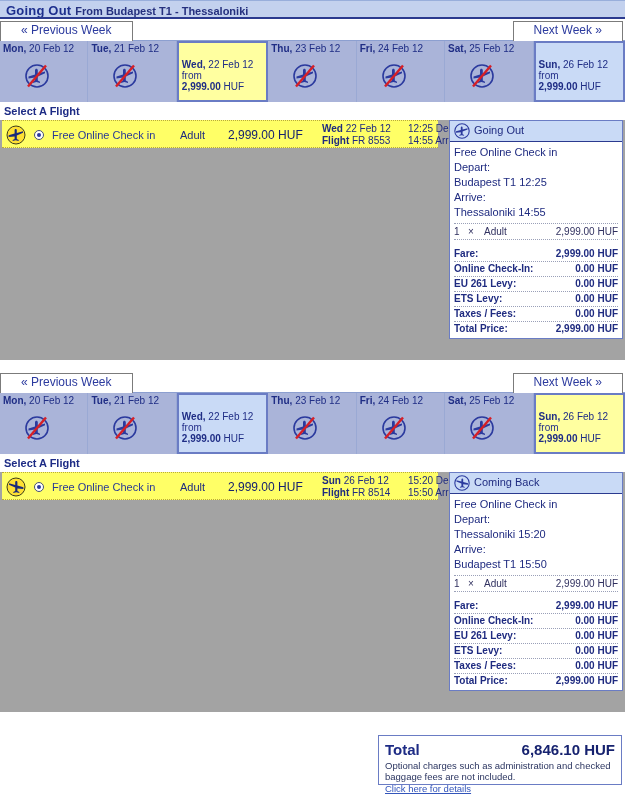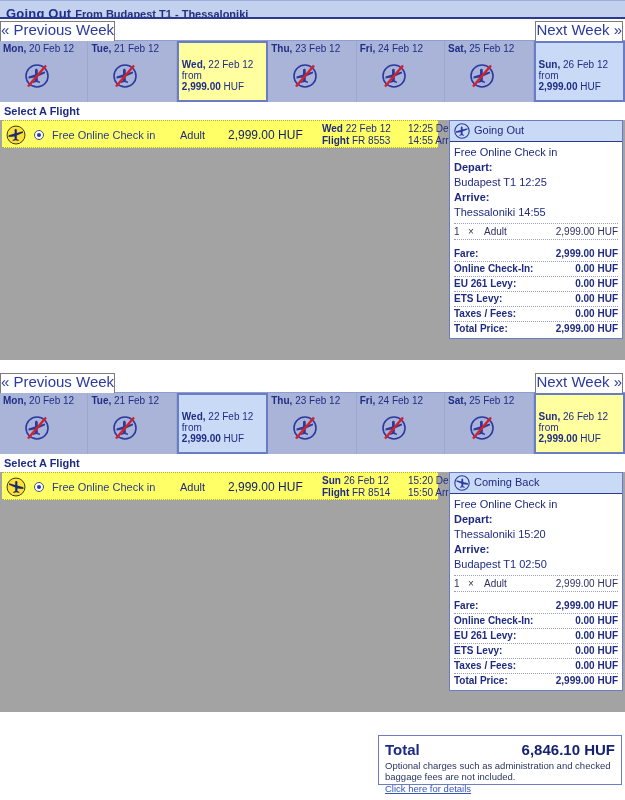--- a/index.html
+++ b/index.html
@@ -18,21 +18,21 @@
   }
 
   
   .journey { width: 625px; position: relative; }
 
   .journey-title {
     background: #c3d1ee;
     border-top: 1px solid #98aedb;
     border-bottom: 2px solid #2b3a8f;
     height: 19px;
-    line-height: 25px;
+    line-height: 19px;
     padding-left: 6px;
     box-sizing: border-box;
     white-space: nowrap;
     overflow: hidden;
   }
   .journey-title .jt-main {
     font-size: 13px;
     font-weight: bold;
     color: #1d2f8e;
     letter-spacing: 0.2px;
@@ -49,25 +49,25 @@
     height: 21px;
     position: relative;
     background: #ffffff;
     border-bottom: 1px solid #8c9fd0;
   }
   .nav-btn {
     position: absolute;
     top: 2px;
     height: 29px;
     line-height: 16px;
-    font-size: 15px;
+    font-size: 12px;
     color: #2b3a9e;
     background: #ffffff;
     border: 1px solid #7b7b7b;
-    padding: 0 0;
+    padding: 0 20px;
     box-sizing: border-box;
     cursor: pointer;
     white-space: nowrap;
   }
   .nav-prev { left: 0px; }
   .nav-next { right: 2px; }
 
   
   .week-strip {
     display: flex;
@@ -261,21 +261,21 @@
     top: 3px;
     font-size: 11px;
     color: #1f2b80;
   }
   .sum-body { padding: 3px 4px 2px 4px; }
   .sum-line {
     font-size: 11px;
     color: #1f2b80;
     line-height: 15px;
   }
-  .sum-line.bold { font-weight: bold; }
+  .sum-line.bold { font-weight: normal; }
 
   .sum-pax {
     margin-top: 3px;
     border-top: 1px dotted #9aa0b8;
     border-bottom: 1px dotted #9aa0b8;
     padding: 2px 0 2px 0;
     display: flex;
     font-size: 10px;
     color: #30305f;
   }
@@ -597,21 +597,21 @@
           <circle cx="8" cy="8" r="7.2" fill="none" stroke="#2b3a9e" stroke-width="1.1"></circle>
           <path d="M14 8.3 L9.2 7 L9.2 4.4 C9.2 3.9 8.8 3.5 8.3 3.5 C7.8 3.5 7.4 3.9 7.4 4.4 L7.4 6.5 L2.4 5.2 L2.4 6.4 L7.4 8.5 L7.4 11.2 L5.9 12 L5.9 12.8 L8.3 12.2 L10.7 12.8 L10.7 12 L9.2 11.2 L9.2 9.2 L14 9.8 Z" fill="#2b3a9e"></path>
         </svg>
         <div class="sum-head-txt">Coming Back</div>
       </div>
       <div class="sum-body">
         <div class="sum-line">Free Online Check in</div>
         <div class="sum-line bold">Depart:</div>
         <div class="sum-line">Thessaloniki 15:20</div>
         <div class="sum-line bold">Arrive:</div>
-        <div class="sum-line">Budapest T1 02:50</div>
+        <div class="sum-line">Budapest T1 15:50</div>
 
         <div class="sum-pax">
           <span class="p-qty">1</span>
           <span class="p-x">×</span>
           <span class="p-type">Adult</span>
           <span class="p-amt">2,999.00 HUF</span>
         </div>
 
         <div class="sum-gap"></div>
 

